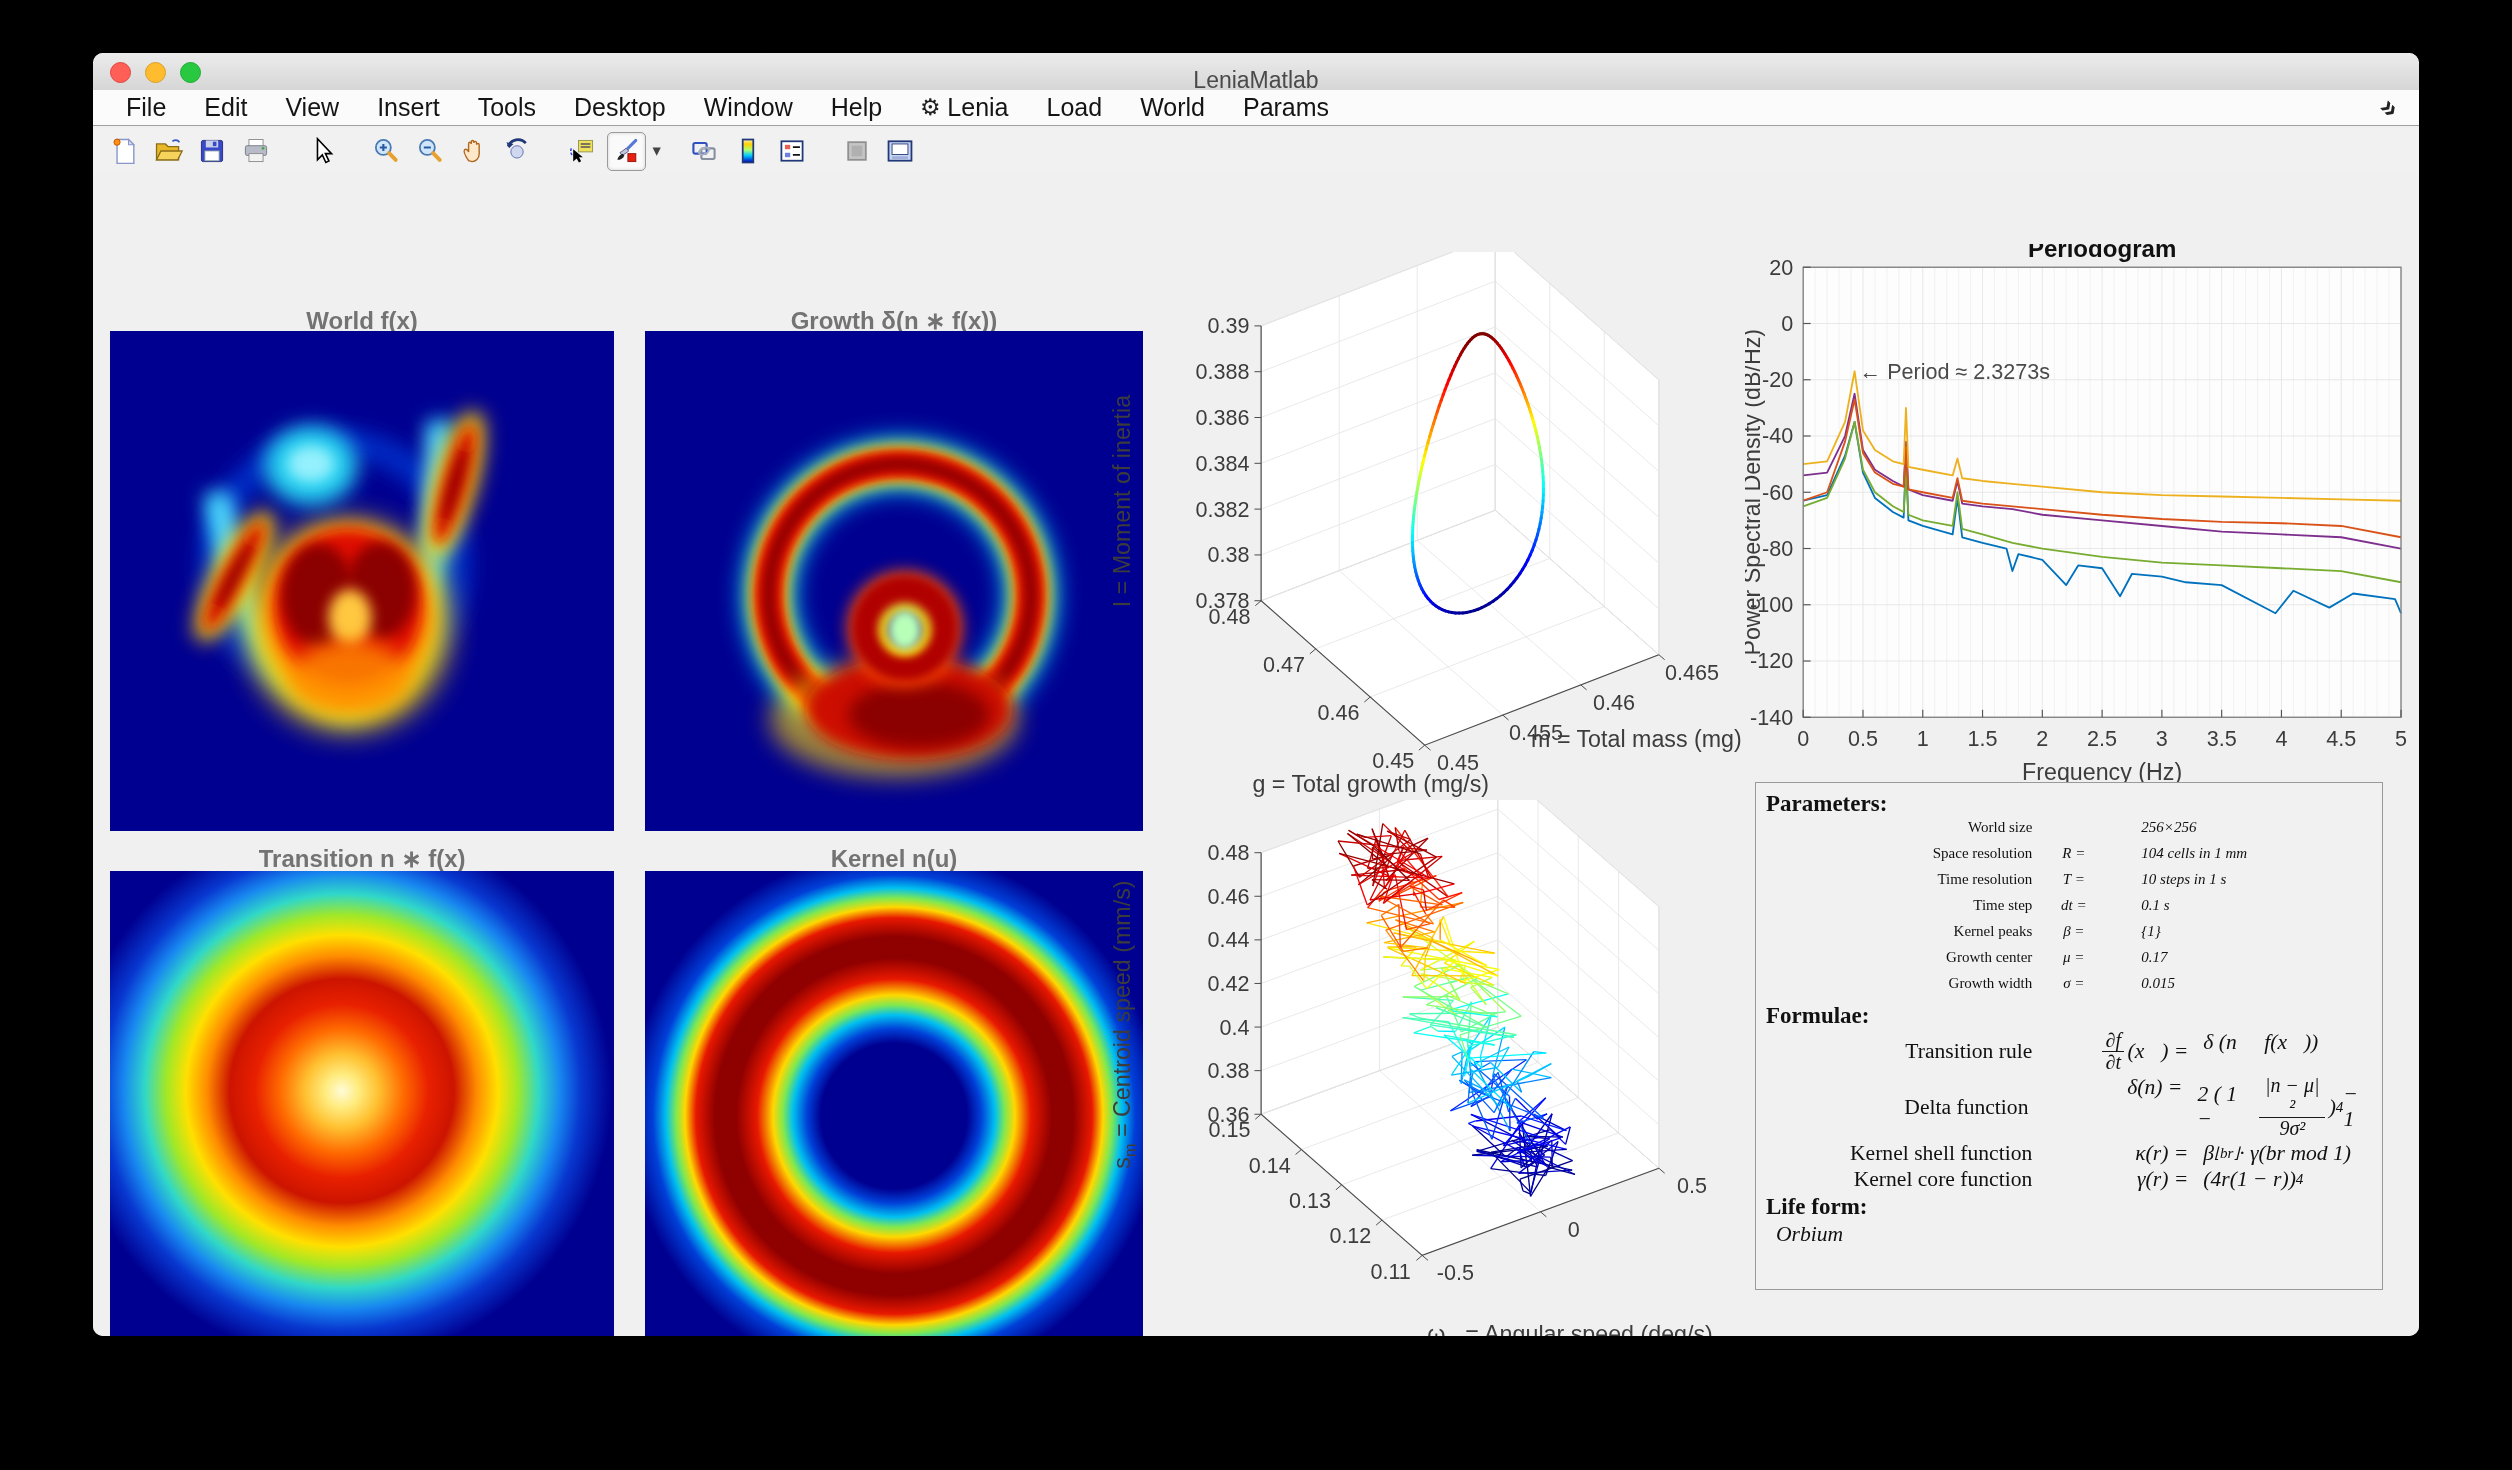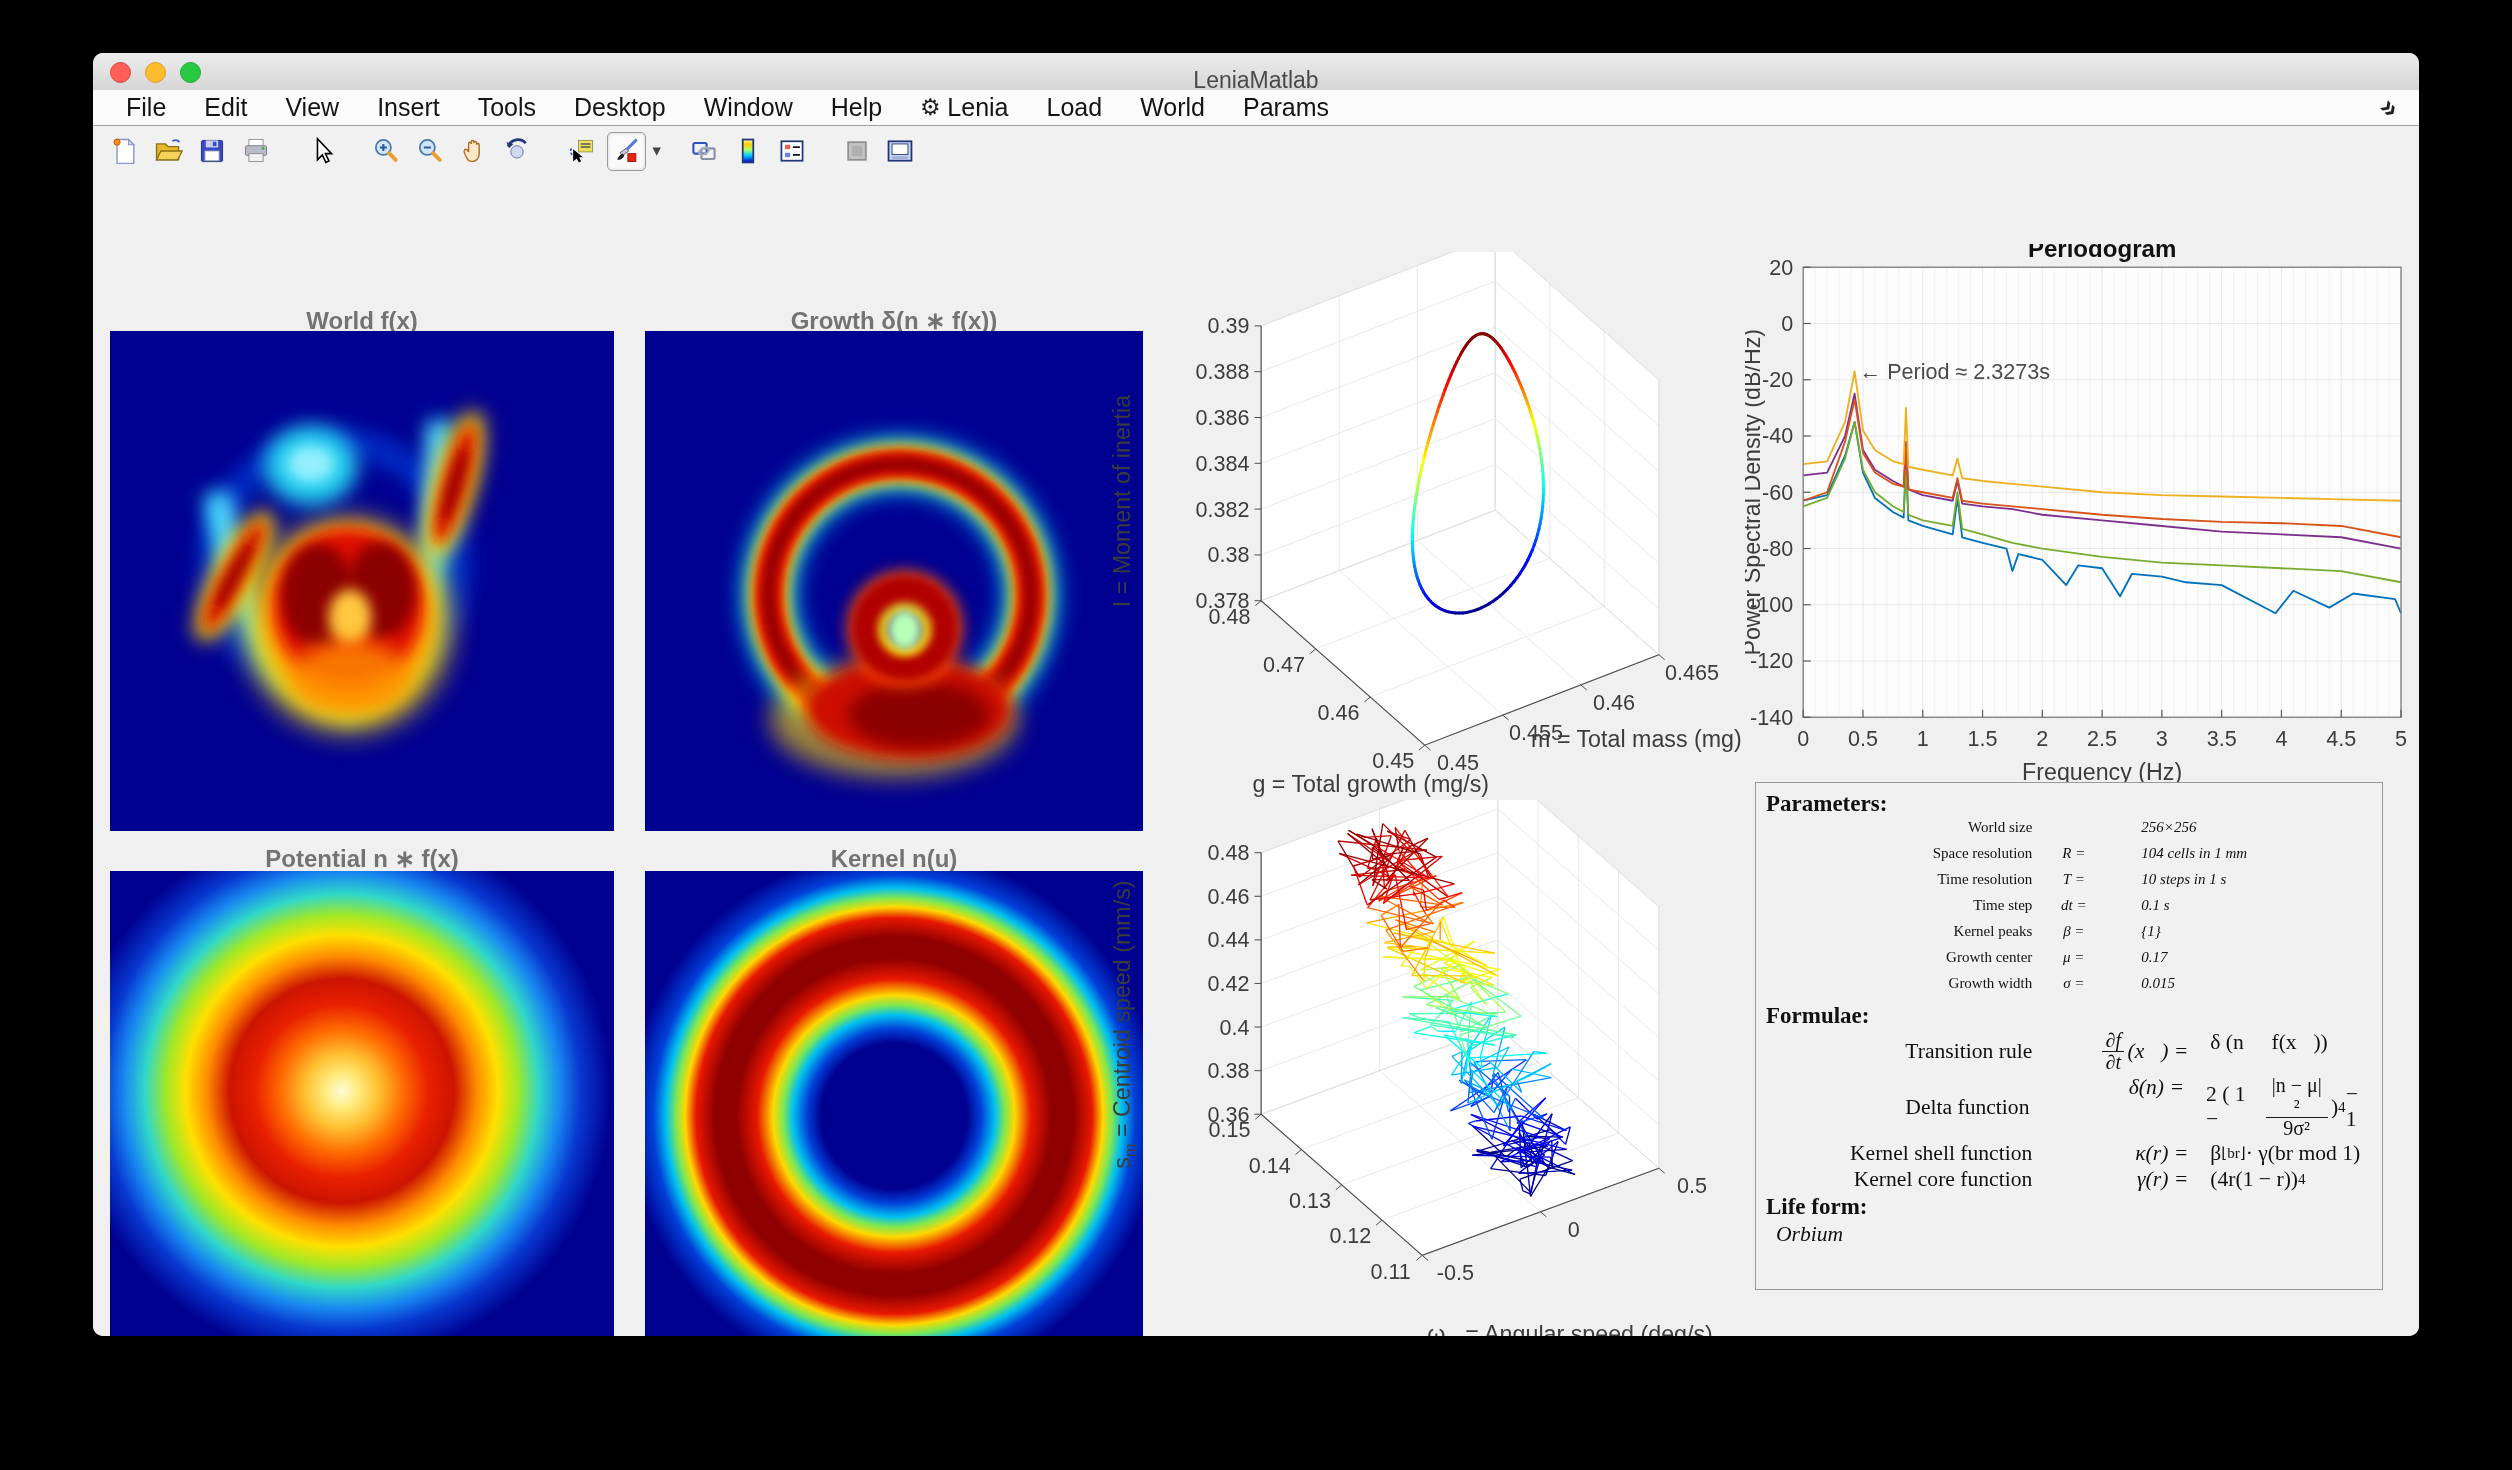--- a/index.html
+++ b/index.html
@@ -39,21 +39,21 @@
           border:1.7px solid #9a9a9a;box-sizing:border-box;overflow:hidden;
           font-family:"Liberation Serif",serif;color:#111;padding:6.6px 8.3px;}
   .p-head{font-size:23px;font-weight:bold;margin:1.7px 0 1.7px 1.7px;}
   .p-row{display:flex;align-items:baseline;height:26px;font-size:15px;}
   .p-label{width:268px;text-align:right;}
   .p-op{width:83px;text-align:center;font-style:italic;}
   .p-val{margin-left:26px;font-style:italic;}
   .f-row{display:flex;align-items:flex-start;font-size:21.6px;margin:1.7px 0;gap:15px;}
   .f-label{width:268px;text-align:right;align-self:center;}
   .f-lhs{width:141px;text-align:right;font-style:italic;display:flex;justify-content:flex-end;align-items:center;}
-  .f-rhs{margin-left:7px;display:flex;align-items:center;}
+  .f-rhs{margin-left:0;font-style:italic;display:flex;align-items:center;}
   .frac{display:inline-block;text-align:center;vertical-align:middle;margin:0 3.3px;font-size:20px;line-height:1.05;}
   .frac .num{display:block;border-bottom:1.7px solid #1a1a1a;padding:0 3.3px;}
   .frac .den{display:block;padding:0 3.3px;}
   sup,sub{font-size:70%;}
   .lifeform{font-size:21.6px;font-style:italic;margin-left:11.6px;}
   svg text{font-family:"Liberation Sans",sans-serif;}
 </style>
 </head>
 <body>
 
@@ -247,21 +247,21 @@
               <rect x="8" y="23" width="18" height="3" fill="#a0b0d8"></rect>
             </svg>
           </div>
         </div>
       </div>
 
     <div class="content">
 
       <div class="ptitle" style="left:16.6px;top:133px;width:505px;">World f(x)</div>
       <div class="ptitle" style="left:552px;top:133px;width:498px;">Growth δ(n ∗ f(x))</div>
-      <div class="ptitle" style="left:16.6px;top:671px;width:505px;">Potential n ∗ f(x)</div>
+      <div class="ptitle" style="left:16.6px;top:671px;width:505px;">Transition n ∗ f(x)</div>
       <div class="ptitle" style="left:552px;top:671px;width:498px;">Kernel n(u)</div>
 
       <div class="heatmap" style="left:16.6px;top:157px;width:504px;height:500px;">
         <svg width="504" height="500" viewBox="0 0 607 602">
           <defs>
             <filter id="b8" x="-60%" y="-60%" width="220%" height="220%">
                 <feGaussianBlur stdDeviation="8"></feGaussianBlur>
               </filter>
             <filter id="b12" x="-60%" y="-60%" width="220%" height="220%">
                 <feGaussianBlur stdDeviation="12"></feGaussianBlur>

